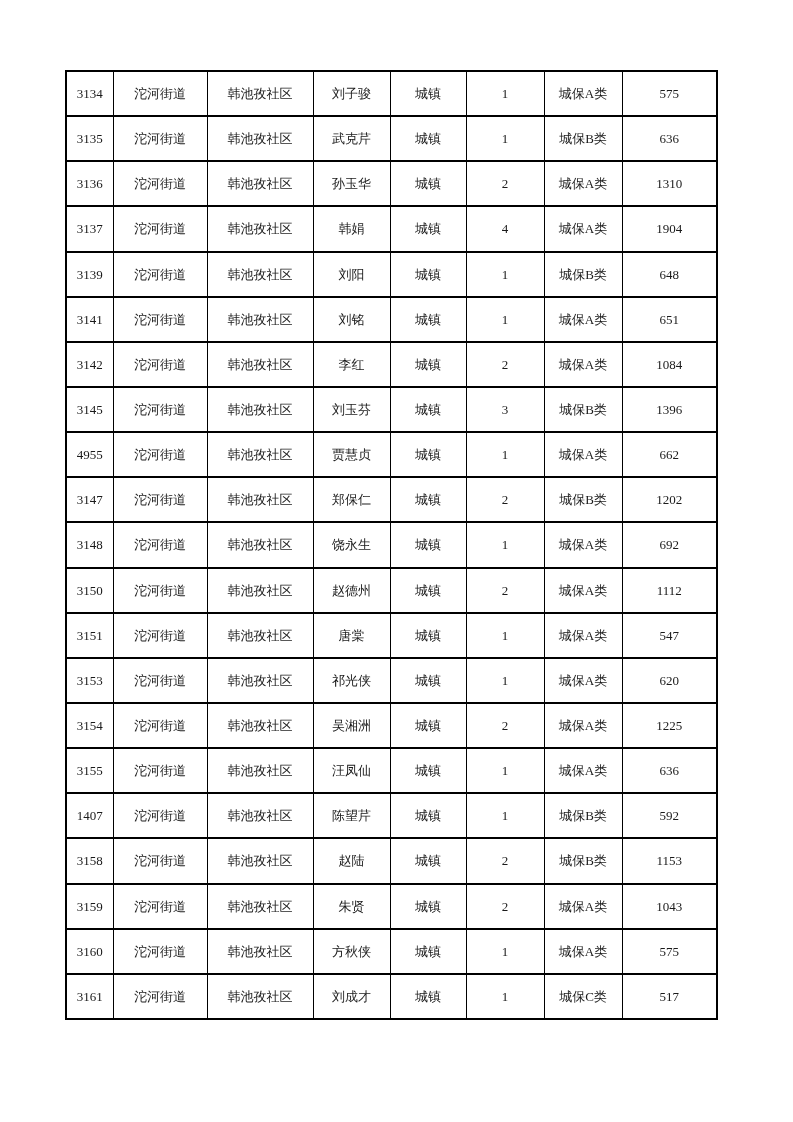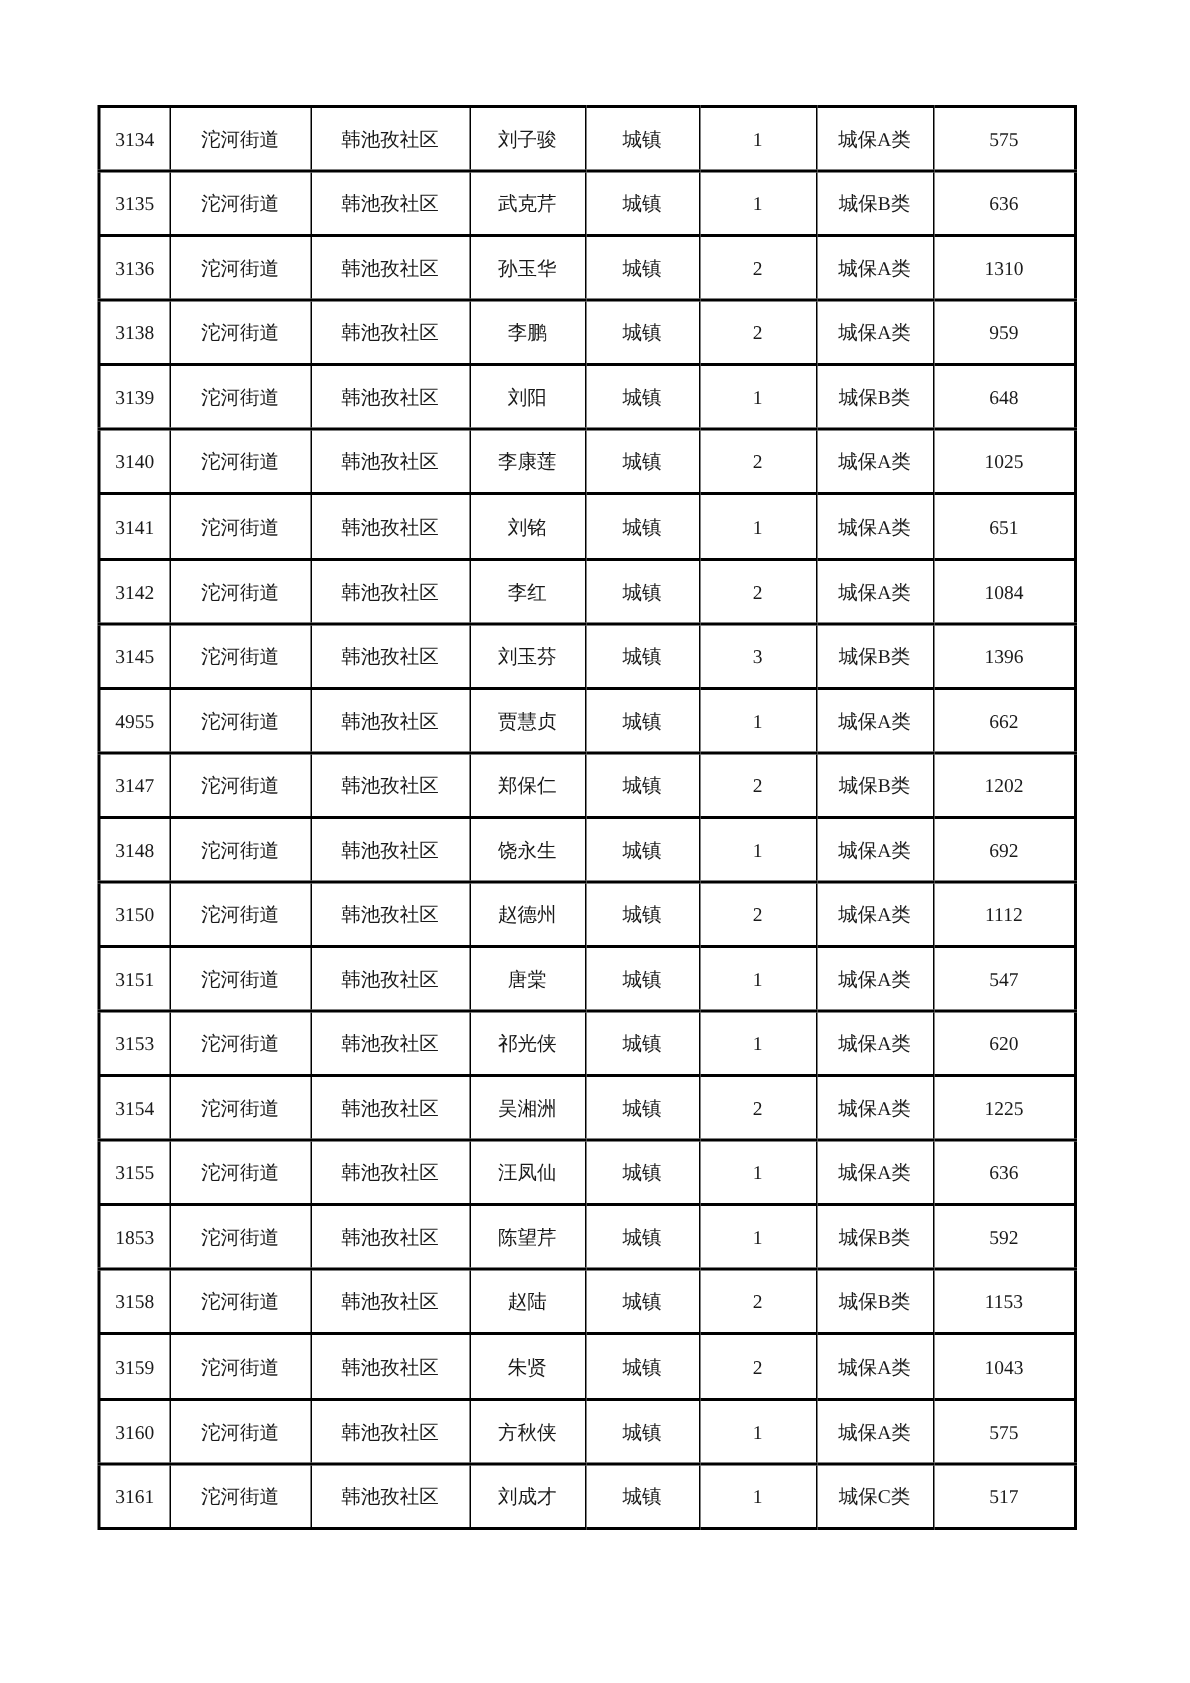--- a/index.html
+++ b/index.html
@@ -83,50 +83,40 @@
             <td>3136</td>
             <td>沱河街道</td>
             <td>韩池孜社区</td>
             <td>孙玉华</td>
             <td>城镇</td>
             <td>2</td>
             <td>城保A类</td>
             <td>1310</td>
           </tr>
           <tr>
-            <td>3138</td>
-            <td>沱河街道</td>
-            <td>韩池孜社区</td>
-            <td>李鹏</td>
-            <td>城镇</td>
-            <td>2</td>
-            <td>城保A类</td>
-            <td>959</td>
+            <td>3137</td>
+            <td>沱河街道</td>
+            <td>韩池孜社区</td>
+            <td>韩娟</td>
+            <td>城镇</td>
+            <td>4</td>
+            <td>城保A类</td>
+            <td>1904</td>
           </tr>
           <tr>
             <td>3139</td>
             <td>沱河街道</td>
             <td>韩池孜社区</td>
             <td>刘阳</td>
             <td>城镇</td>
             <td>1</td>
             <td>城保B类</td>
             <td>648</td>
           </tr>
           <tr>
-            <td>3140</td>
-            <td>沱河街道</td>
-            <td>韩池孜社区</td>
-            <td>李康莲</td>
-            <td>城镇</td>
-            <td>2</td>
-            <td>城保A类</td>
-            <td>1025</td>
-          </tr>
-          <tr>
             <td>3141</td>
             <td>沱河街道</td>
             <td>韩池孜社区</td>
             <td>刘铭</td>
             <td>城镇</td>
             <td>1</td>
             <td>城保A类</td>
             <td>651</td>
           </tr>
           <tr>
@@ -223,21 +213,21 @@
             <td>3155</td>
             <td>沱河街道</td>
             <td>韩池孜社区</td>
             <td>汪凤仙</td>
             <td>城镇</td>
             <td>1</td>
             <td>城保A类</td>
             <td>636</td>
           </tr>
           <tr>
-            <td>1853</td>
+            <td>1407</td>
             <td>沱河街道</td>
             <td>韩池孜社区</td>
             <td>陈望芹</td>
             <td>城镇</td>
             <td>1</td>
             <td>城保B类</td>
             <td>592</td>
           </tr>
           <tr>
             <td>3158</td>

